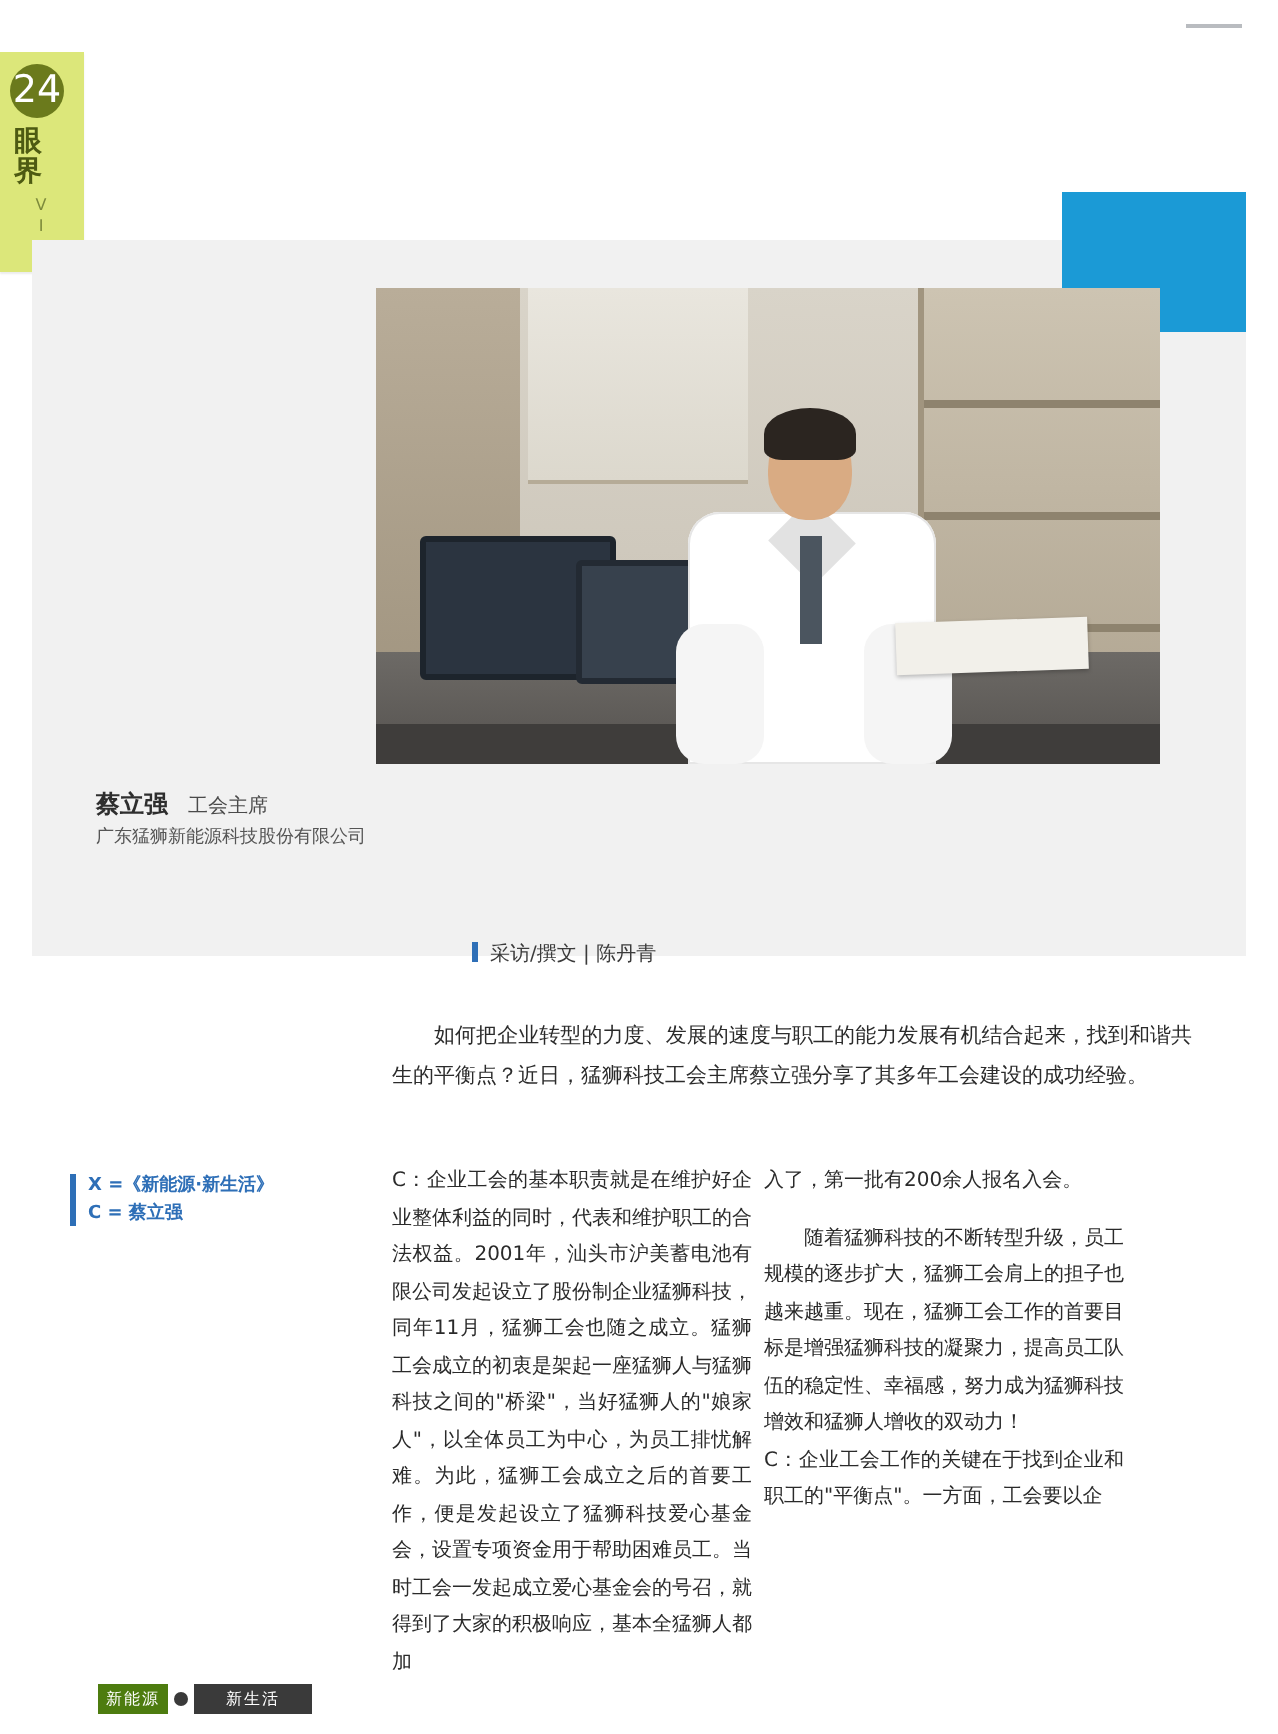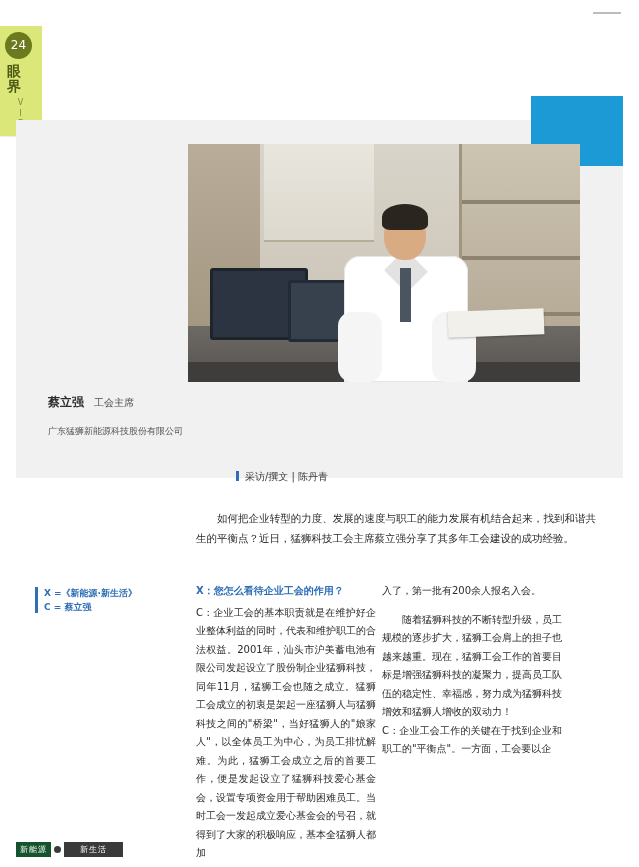--- a/index.html
+++ b/index.html
@@ -44,21 +44,21 @@
   }
   .section-tab .num-circle {
     position: absolute;
     top: 6px;
     left: 5px;
     width: 27px;
     height: 27px;
     border-radius: 50%;
     background: #6b7a1c;
     color: #ffffff;
-    font-size: 12px;
+    font-size: 19px;
     line-height: 27px;
     text-align: center;
     font-family: "DejaVu Sans", "Liberation Sans", sans-serif;
   }
   .section-tab .cn-label {
     position: absolute;
     top: 38px;
     left: 7px;
     width: 28px;
     font-size: 14px;
@@ -198,21 +198,21 @@
     white-space: nowrap;
     margin-top: 44px;
   }
   .person-info .name-row .title {
     font-weight: normal;
     font-size: 10px;
     margin-left: 10px;
     color: #4a4a4a;
   }
   .person-info .org {
-    margin-top: 14px;
+    margin-top: 2px;
     font-size: 9px;
     color: #555;
     line-height: 13px;
     white-space: nowrap;
   }
 
   
   .headline {
     position: absolute;
     left: 196px;
@@ -305,25 +305,26 @@
 
   
   .footer {
     position: absolute;
     left: 16px;
     bottom: 10px;
     display: flex;
     align-items: center;
   }
   .footer .fbox {
-    background: #14532d;
+    background: #4d7c0f;
     color: #ffffff;
     font-size: 8px;
     padding: 2px 4px;
     letter-spacing: 1px;
+    margin-left: 33px;
   }
   .footer .fdot {
     width: 7px;
     height: 7px;
     border-radius: 50%;
     background: #3a3a3a;
     margin: 0 3px;
   }
   .footer .fbox2 {
     background: #3a3a3a;
@@ -385,21 +386,20 @@
 
   <div class="lead">如何把企业转型的力度、发展的速度与职工的能力发展有机结合起来，找到和谐共生的平衡点？近日，猛狮科技工会主席蔡立强分享了其多年工会建设的成功经验。</div>
 
   <div class="legend">
     <span class="tickbar"></span>
     <div>X =《新能源·新生活》</div>
     <div>C = 蔡立强</div>
   </div>
 
   <div class="col col-left">
-    <span class="q">X：您怎么看待企业工会的作用？</span>
     <span class="a">C：企业工会的基本职责就是在维护好企业整体利益的同时，代表和维护职工的合法权益。2001年，汕头市沪美蓄电池有限公司发起设立了股份制企业猛狮科技，同年11月，猛狮工会也随之成立。猛狮工会成立的初衷是架起一座猛狮人与猛狮科技之间的"桥梁"，当好猛狮人的"娘家人"，以全体员工为中心，为员工排忧解难。为此，猛狮工会成立之后的首要工作，便是发起设立了猛狮科技爱心基金会，设置专项资金用于帮助困难员工。当时工会一发起成立爱心基金会的号召，就得到了大家的积极响应，基本全猛狮人都加</span>
   </div>
 
   <div class="col col-right">
     <span class="a">入了，第一批有200余人报名入会。</span>
     <span class="para">随着猛狮科技的不断转型升级，员工规模的逐步扩大，猛狮工会肩上的担子也越来越重。现在，猛狮工会工作的首要目标是增强猛狮科技的凝聚力，提高员工队伍的稳定性、幸福感，努力成为猛狮科技增效和猛狮人增收的双动力！</span>
     <span class="a">C：企业工会工作的关键在于找到企业和职工的"平衡点"。一方面，工会要以企</span>
   </div>
 
   <div class="footer">

